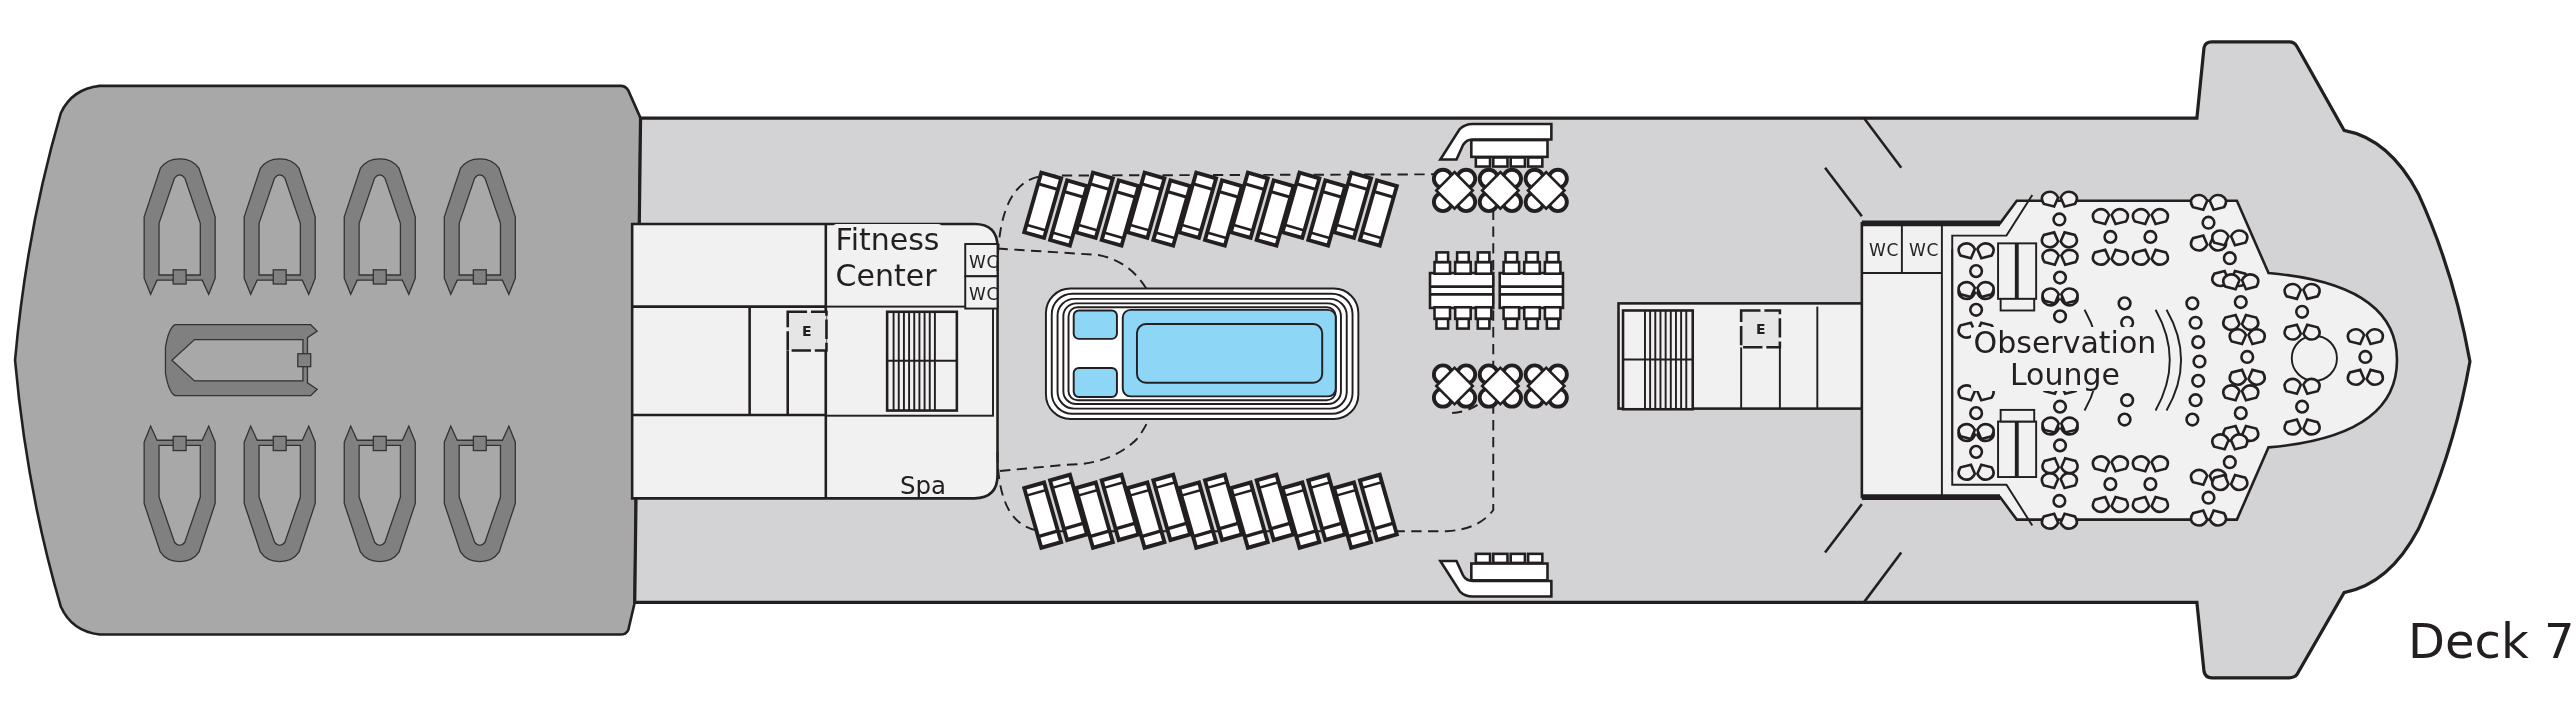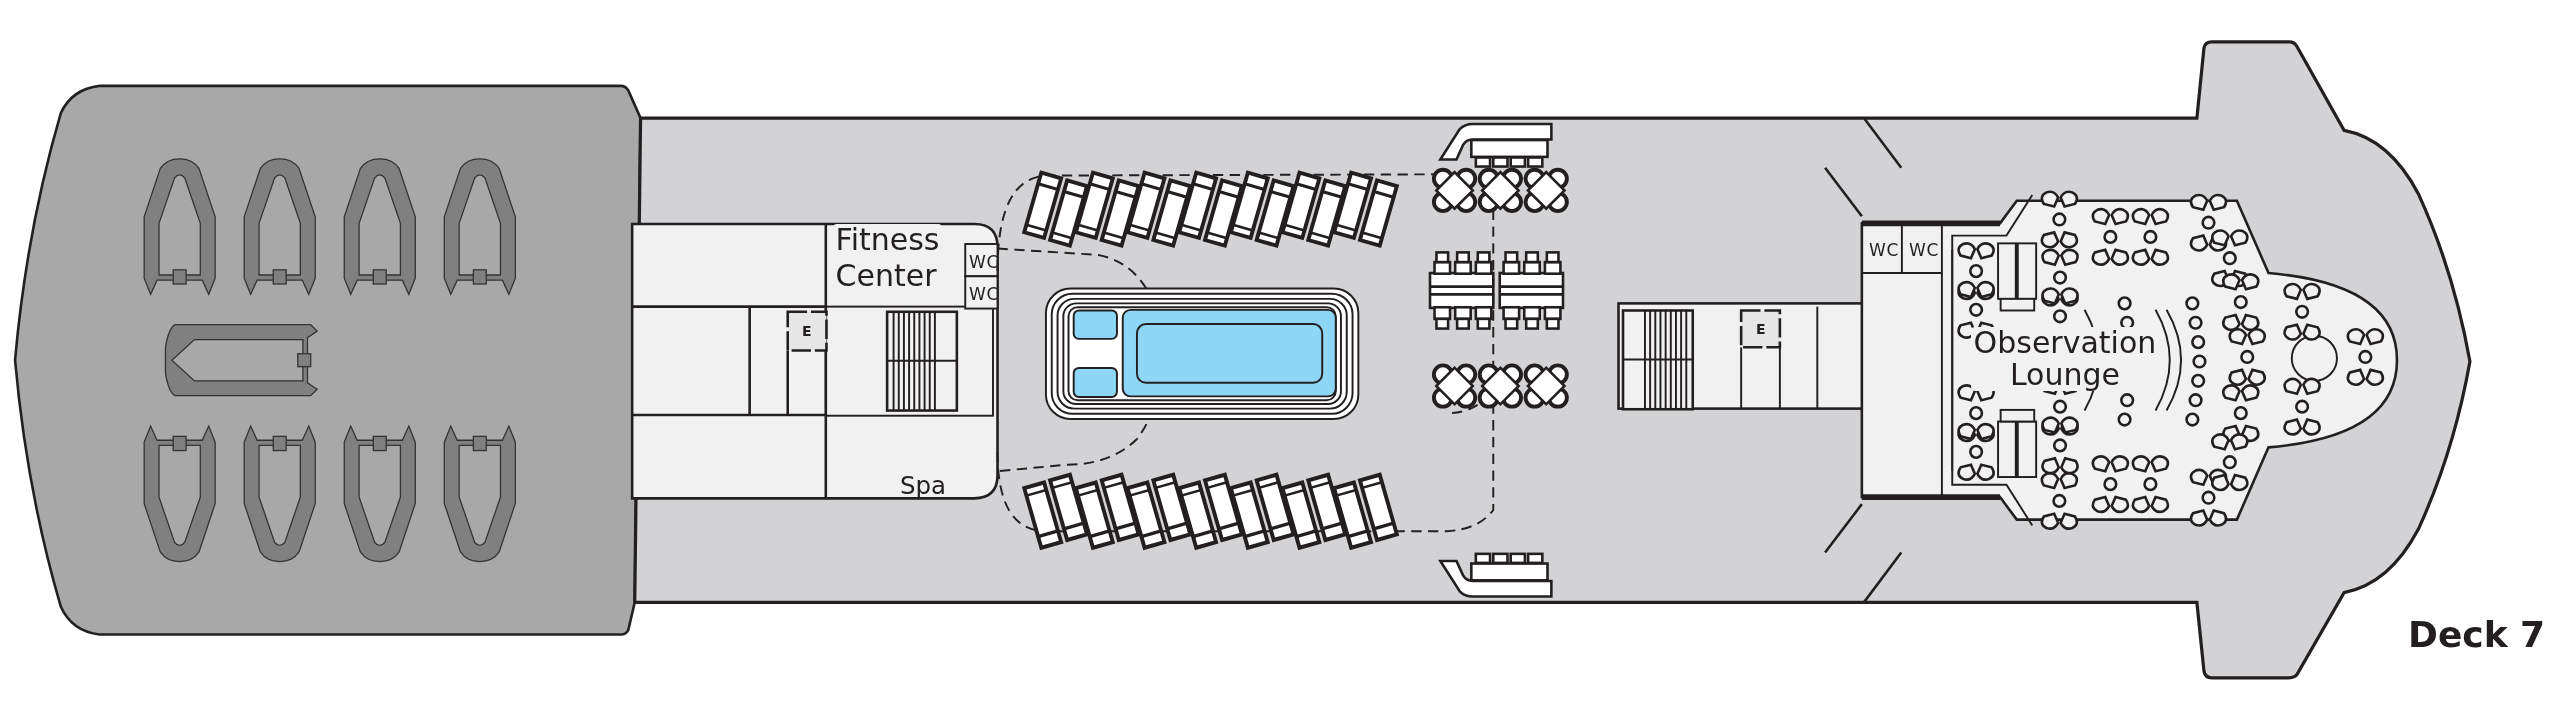--- a/index.html
+++ b/index.html
@@ -4,21 +4,21 @@
 <style>
   html, body { margin: 0; padding: 0; background: #ffffff; }
   body { width: 2576px; height: 712px; position: relative; overflow: hidden; font-family: "DejaVu Sans", sans-serif; }
   #plan { position: absolute; left: 0; top: 0; width: 2576px; height: 712px; }
   .lbl { position: absolute; color: #231f20; font-family: "DejaVu Sans", sans-serif; white-space: nowrap; line-height: 1; }
   .lbl-room { font-size: 30px; letter-spacing: 0px; }
   .lbl-room2 { font-size: 30px; }
   .lbl-spa { font-size: 24.5px; }
   .lbl-wc { font-size: 17px; letter-spacing: 0.6px; }
   .lbl-e { font-size: 14px; font-weight: bold; }
-  .lbl-deck { font-size: 36px; font-weight: bold; }
+  .lbl-deck { font-size: 48px; font-weight: normal; }
   .halo { background: #f1f1f1; padding: 1.3px 2.6px; border-radius: 3.9px; }
 </style>
 </head>
 <body>
 
 <svg id="plan" viewBox="0 0 3988 1103" xmlns="http://www.w3.org/2000/svg">
   <defs>
     <g id="lounger">
       <rect x="-16" y="-48" width="32" height="96" fill="#fff" stroke="#231f20" stroke-width="6"></rect>
       <line x1="-16" y1="-30" x2="16" y2="-30" stroke="#231f20" stroke-width="5"></line>

